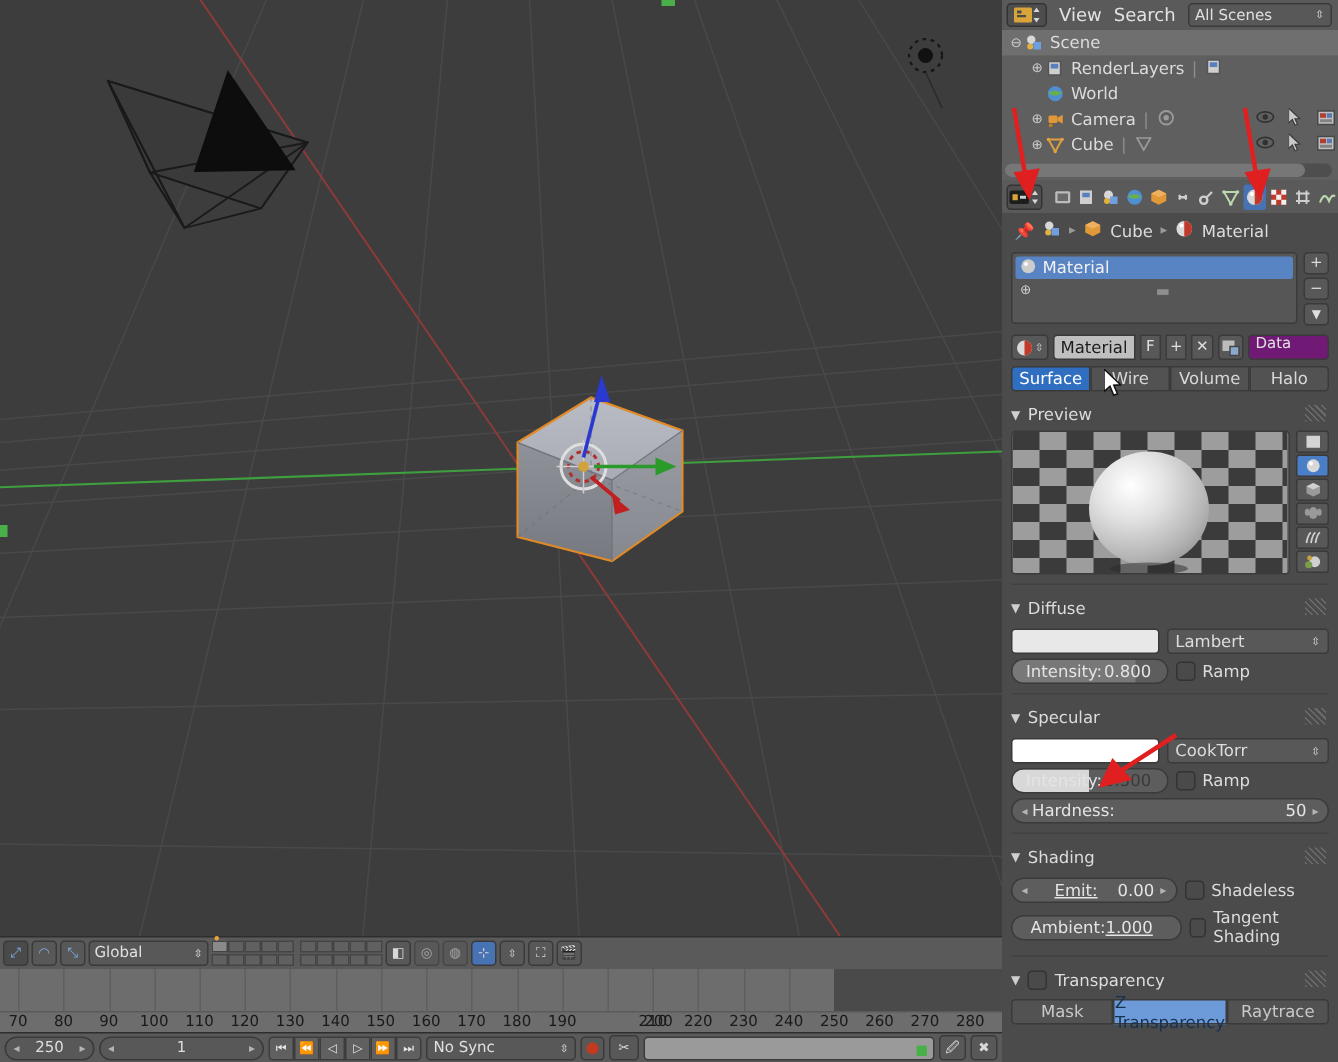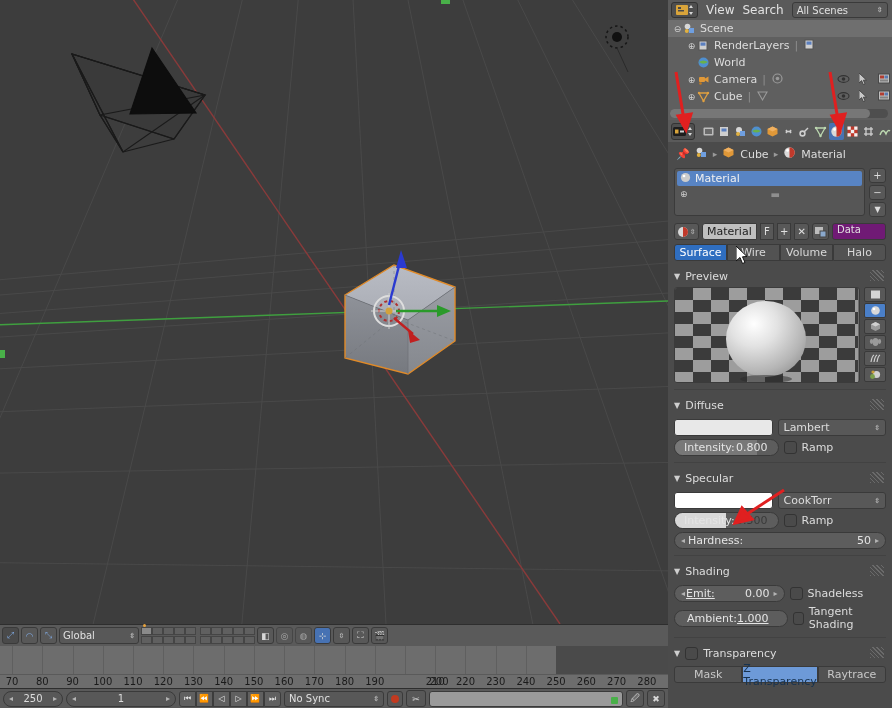--- a/index.html
+++ b/index.html
@@ -1002,21 +1002,21 @@
       <div class="panel">
         <div class="panel-hdr">
           <span class="tri">▼</span>
           <span>Shading</span>
           <span class="grip"></span>
         </div>
         <div class="panel-body">
           <div class="row2">
             <div class="numfield">
               <span class="arr">◂</span>
-              <span style="margin-right:auto;margin-left:1px;text-decoration:underline;">Emit:</span>
+              <span style="margin-right:auto;margin-left:18px;text-decoration:underline;">Emit:</span>
               <span style="margin-right:4px;">0.00</span>
               <span class="arr">▸</span>
             </div>
             <div class="chk">
               <i class="cbox"></i>
               <span>Shadeless</span>
             </div>
           </div>
           <div class="row2">
             <div class="numfield">

